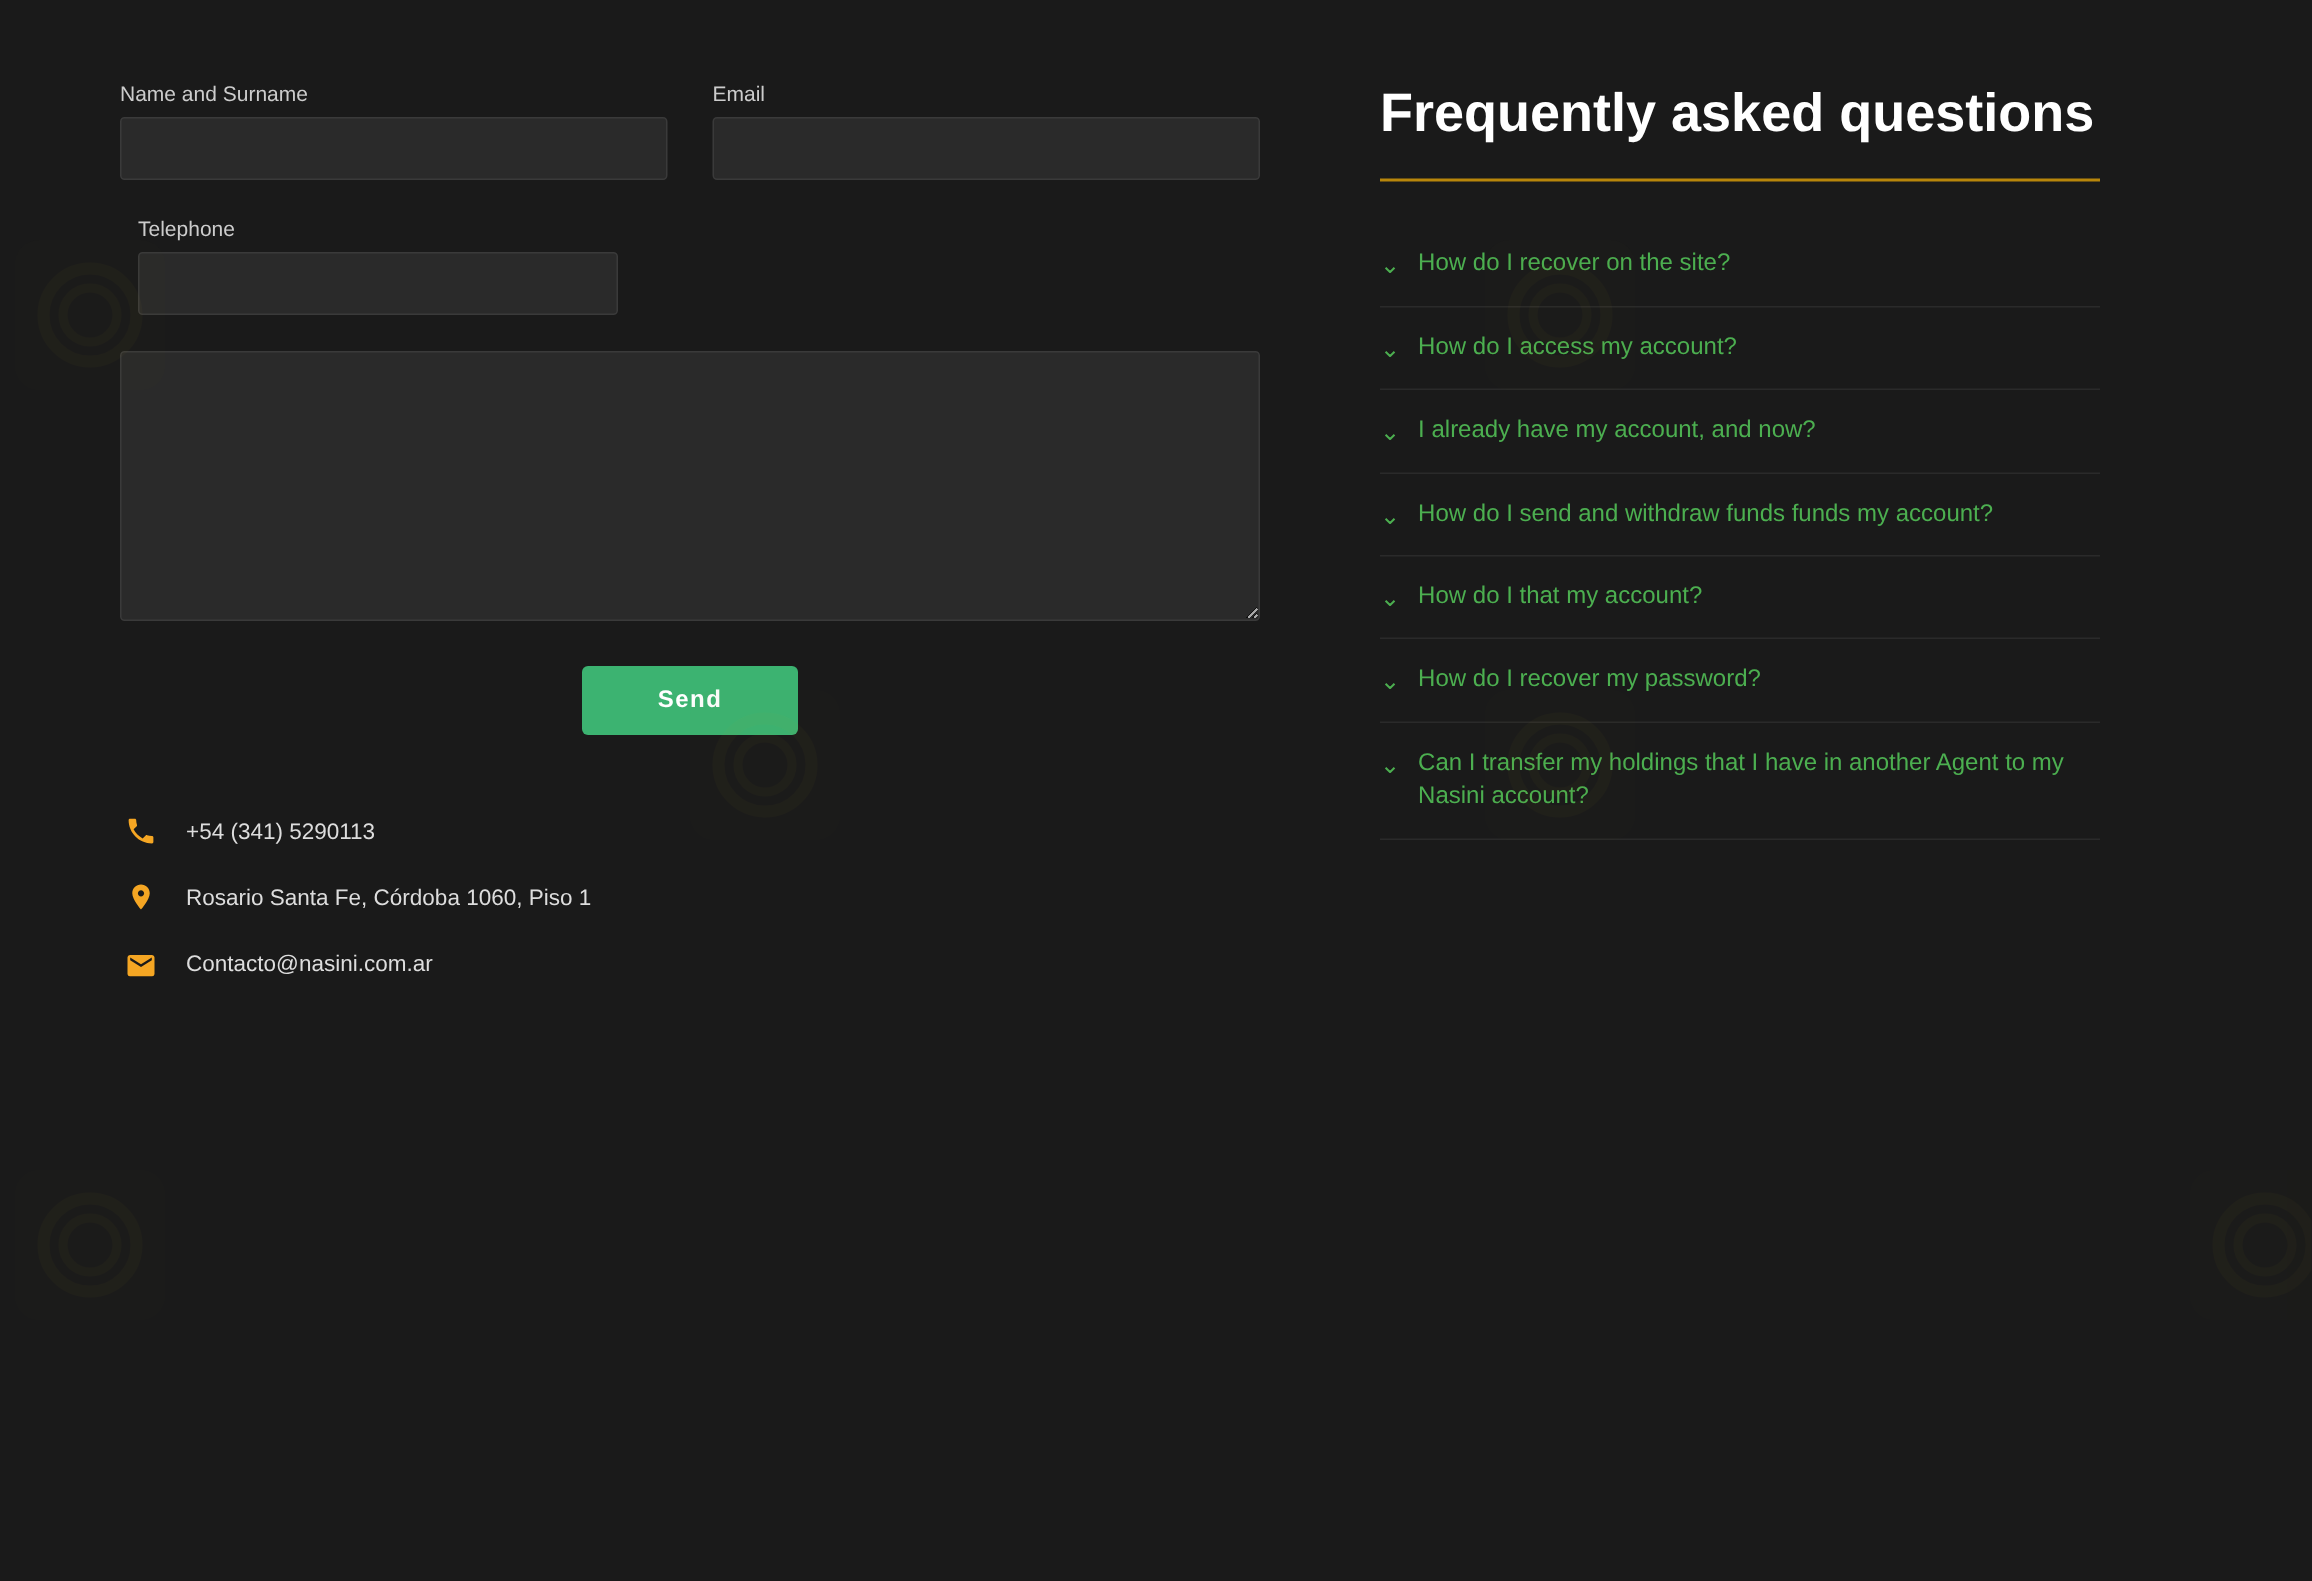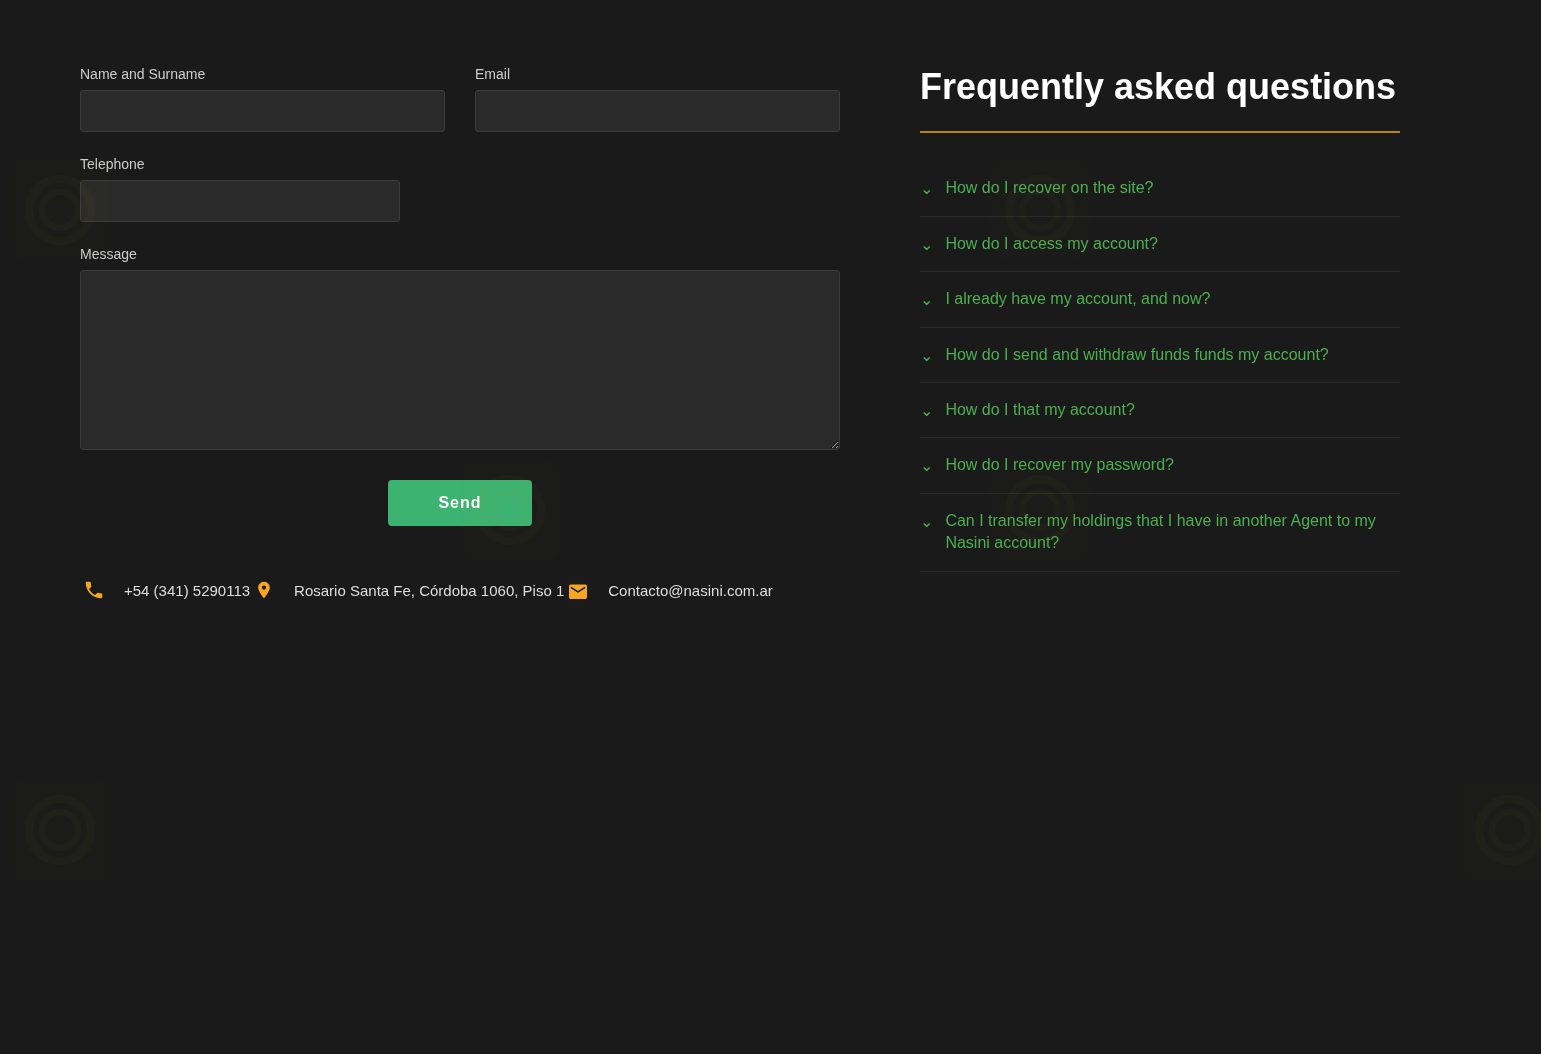--- a/index.html
+++ b/index.html
@@ -11,21 +11,21 @@
       min-height: 1054px;
       width: 1541px;
       overflow-x: hidden;
       position: relative;
     }
 
     .page-container {
       display: flex;
       width: 100%;
       min-height: 1054px;
-      padding: 56px 60px 40px 80px;
+      padding: 44px 60px 40px 80px;
       gap: 80px;
     }
 
     
     .contact-form-section {
       flex: 1;
       max-width: 760px;
       padding-top: 10px;
     }
 
@@ -61,20 +61,21 @@
     .form-group input {
       height: 42px;
     }
 
     .telephone-row {
       margin-bottom: 24px;
     }
 
     .telephone-row .form-group {
       max-width: 320px;
+      margin-left: 12px;
     }
 
     .message-group {
       margin-bottom: 24px;
     }
 
     .message-group textarea {
       width: 100%;
       height: 180px;
       resize: vertical;
@@ -136,21 +137,22 @@
       font-size: 16px;
       font-weight: bold;
       cursor: pointer;
       letter-spacing: 1px;
     }
 
     
     .footer-info {
       margin-top: 50px;
       display: flex;
-      gap: 0;
+      flex-direction: column;
+      gap: 16px;
     }
 
     .footer-item {
       display: flex;
       align-items: center;
       gap: 16px;
       font-size: 15px;
       color: #dddddd;
     }
 
@@ -284,21 +286,20 @@
     </div>
 
     <div class="form-row telephone-row">
       <div class="form-group">
         <label>Telephone</label>
         <input type="tel" placeholder="" style="">
       </div>
     </div>
 
     <div class="form-group message-group">
-      <label>Message</label>
       <textarea style=""></textarea>
     </div>
 
 
     <div class="send-button-container">
       <button class="send-button">Send</button>
     </div>
 
     <div class="footer-info">
       <div class="footer-item">

